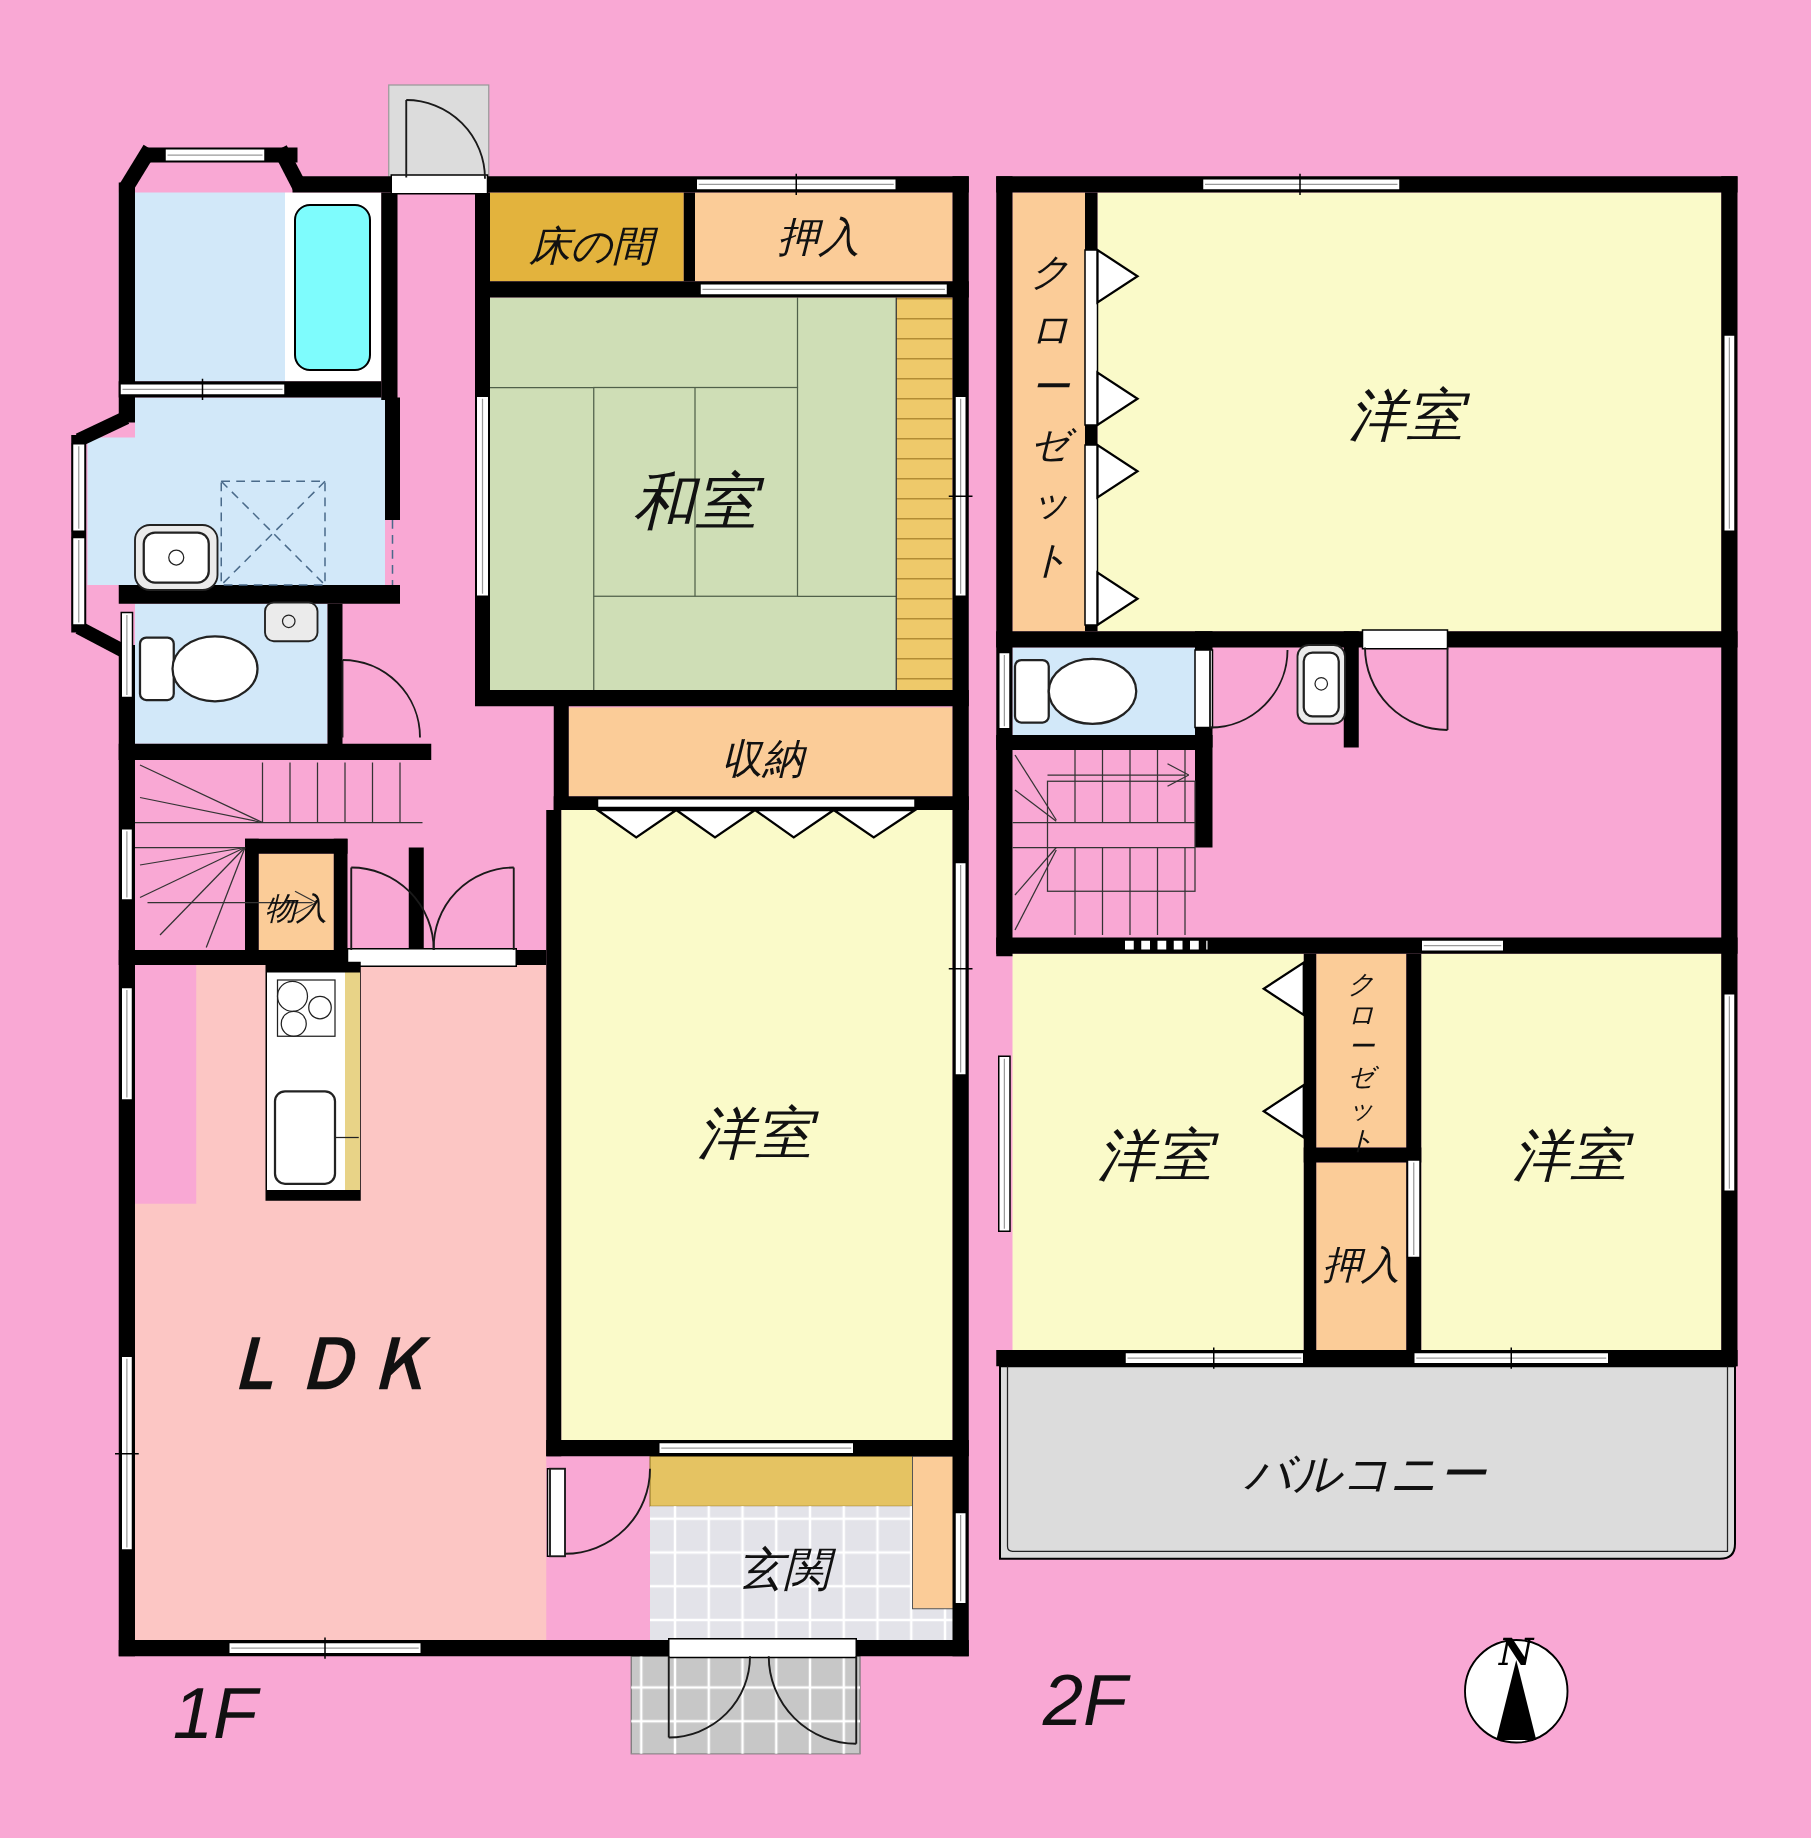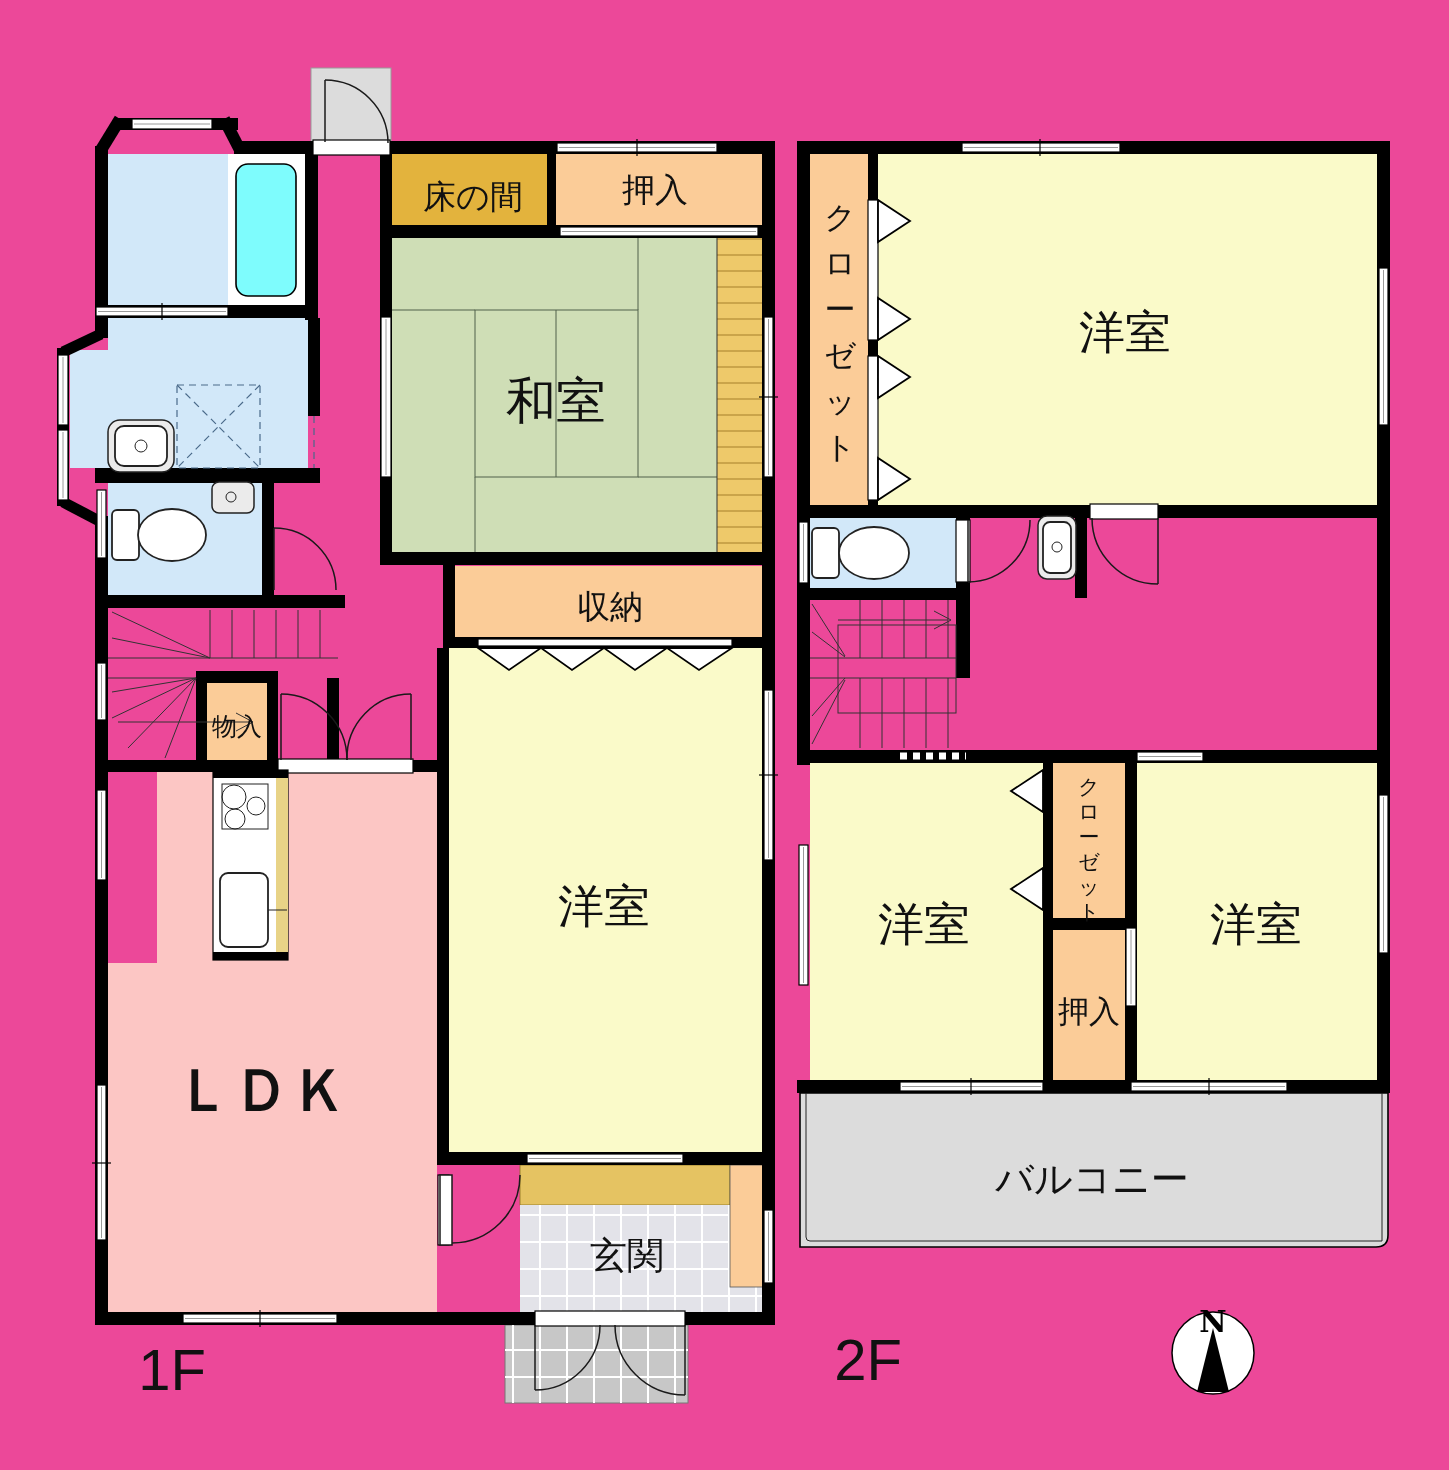--- a/index.html
+++ b/index.html
@@ -1,17 +1,17 @@
 <!DOCTYPE html>
 <html><head>
 <meta charset="utf-8">
 <style>
   html,body{margin:0;padding:0;background:#fff;}
-  #stage{position:relative;width:1449px;height:1470px;background:#ec4899;
-         font-family:"Liberation Sans","DejaVu Sans",sans-serif;}
+  #stage{position:relative;width:1449px;height:1470px;background:#f9a8d4;
+         font-family:"Liberation Sans","DejaVu Sans",sans-serif;font-style:italic;}
   svg{position:absolute;left:0;top:0;}
   .wall{fill:#000000;}
   .thin{stroke:#222;stroke-width:1;fill:none;}
   .win{fill:#ffffff;stroke:#000000;stroke-width:1.2;}
   .winline{stroke:#9a9a9a;stroke-width:1;fill:none;}
   .tick{stroke:#000;stroke-width:1.2;fill:none;}
   .door{fill:none;stroke:#1a1a1a;stroke-width:1.5;}
   .leaf{stroke:#1a1a1a;stroke-width:1.5;fill:#fff;}
   .fold{fill:#ffffff;stroke:#000000;stroke-width:1.8;}
   .fix{fill:#ffffff;stroke:#222222;stroke-width:1.8;}

